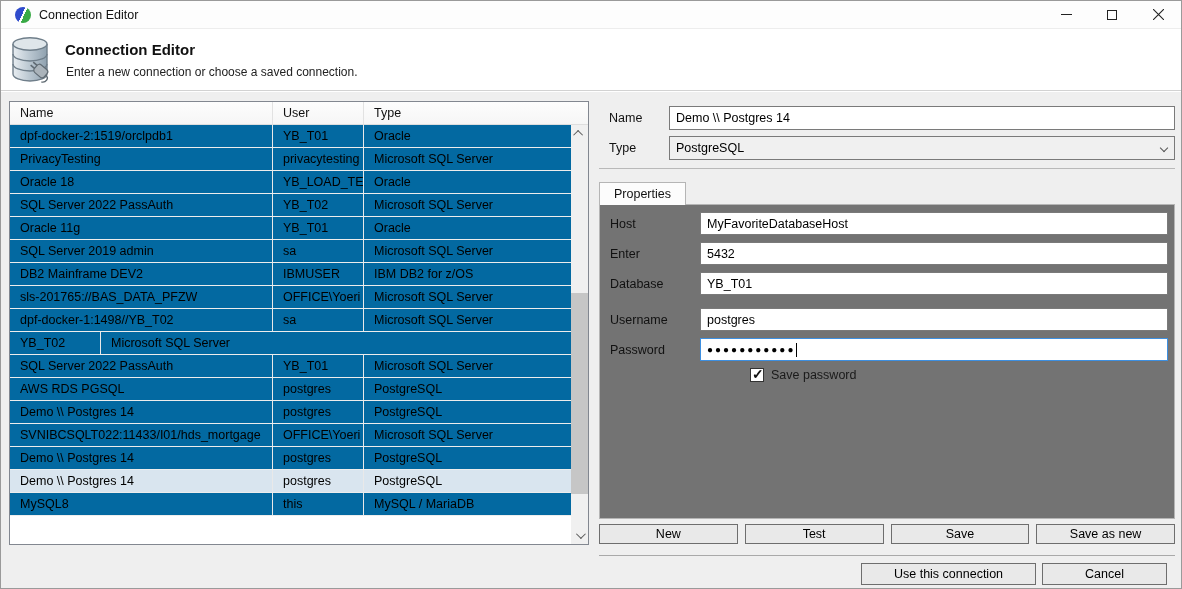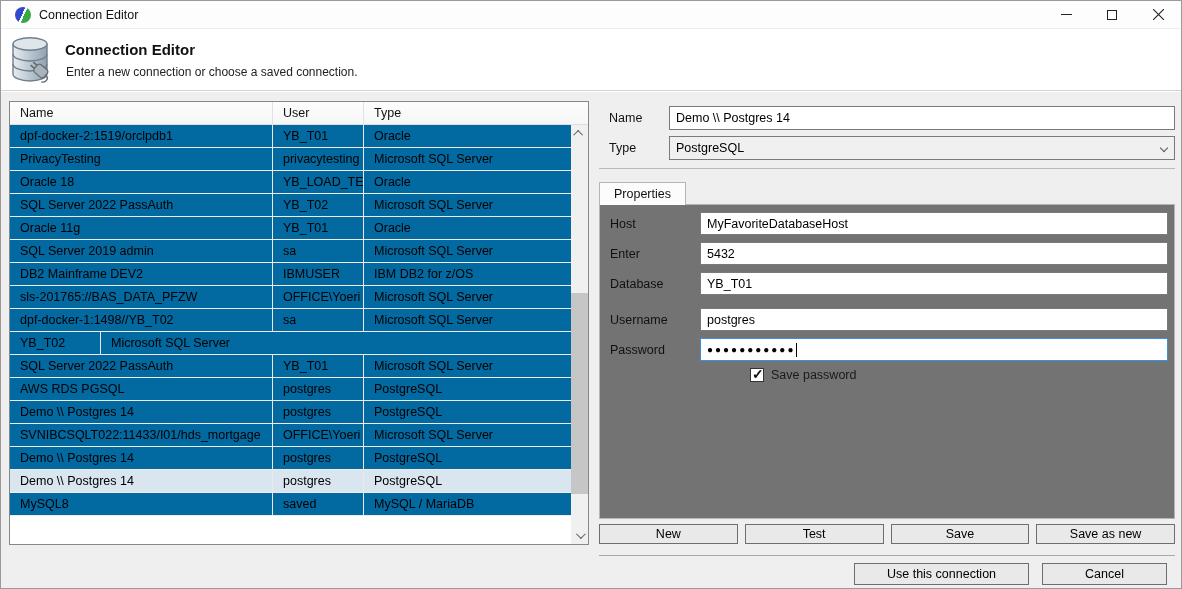--- a/index.html
+++ b/index.html
@@ -68,21 +68,21 @@
   .caret{ display:inline-block; width:1px; height:14px; background:#000; margin-left:1px; vertical-align:middle; }
   .cb-row{ display:flex; align-items:center; margin-left:100px; margin-top:4px;padding-left:40px; }
   .checkbox{ width:14px; height:14px; background:#fff; border:1px solid #333; margin-right:7px; position:relative; }
   .checkbox.checked::after{ content:"✓"; position:absolute; left:1px; top:-3px; font-size:14px; font-weight:bold; color:#111; }
   .actions{ position:absolute; left:0; top:432px; width:100%; display:flex; gap:7px; }
   .btn{ flex:1; height:20px; background:#e9e9e9; border:1px solid #6e6e6e; display:flex; align-items:center; justify-content:center; font-size:12.5px; color:#000; }
   
   .footer-sep{ position:absolute; left:0; top:463px; width:100%; height:1px; background:#a9a9a9; }
   .footer-btns{ position:absolute; top:471px; right:8px; display:flex; gap:6px; }
   .footer-btns .btn{ flex:none; height:22px; }
-  .btn-use{ width:175px; } .btn-cancel{ width:125px;margin-left:7px; }
+  .btn-use{ width:175px; } .btn-cancel{ width:125px; }
 </style>
 </head>
 <body>
 
 <div class="titlebar">
   <div class="app-logo"></div>
   <div class="titlebar-text">Connection Editor</div>
   <div class="win-controls">
     <div class="win-control">
       <svg width="11" height="11" viewBox="0 0 11 11">
@@ -227,21 +227,21 @@
           </div>
 
           <div class="tr selected">
             <div class="td col-name">Demo \\ Postgres 14</div>
             <div class="td col-user">postgres</div>
             <div class="td col-type">PostgreSQL</div>
           </div>
 
           <div class="tr">
             <div class="td col-name">MySQL8</div>
-            <div class="td col-user">saved</div>
+            <div class="td col-user">this</div>
             <div class="td col-type">MySQL / MariaDB</div>
           </div>
         </div>
       <div class="scrollbar">
         <div class="sb-btn sb-up">
             <div class="chev up"></div>
           </div>
         <div class="sb-thumb"></div>
         <div class="sb-btn sb-down">
             <div class="chev down"></div>

